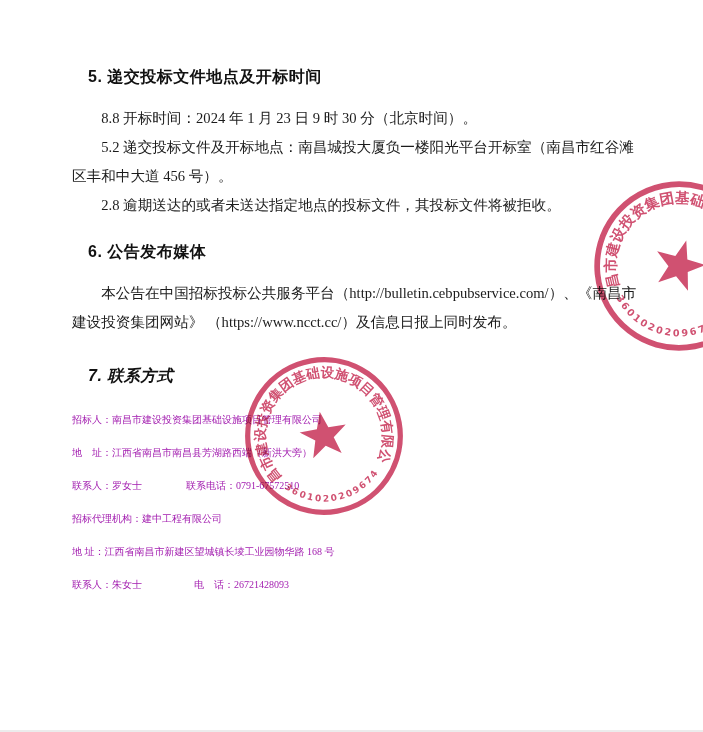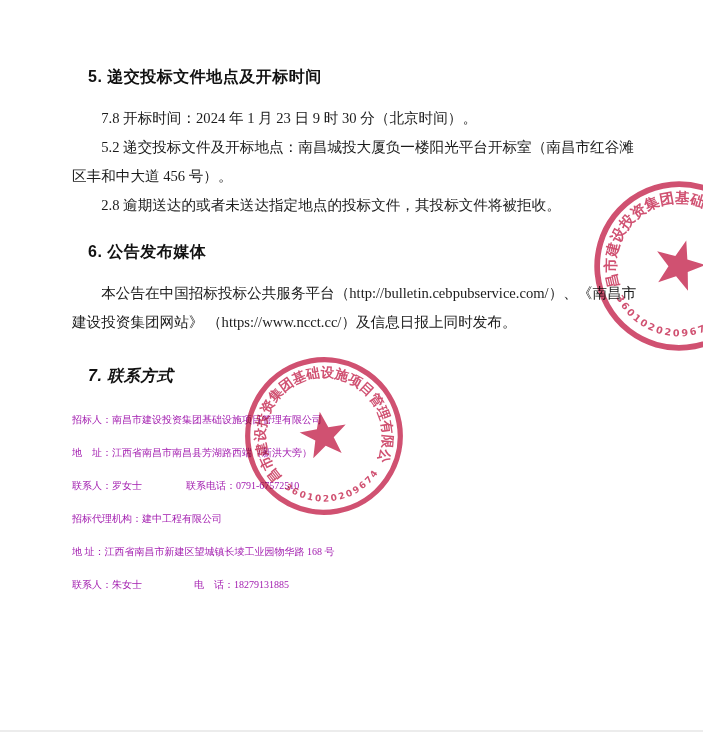--- a/index.html
+++ b/index.html
@@ -76,21 +76,21 @@
   }
   .seal-star { fill: currentColor; }
 </style>
 </head>
 <body>
 
 <div class="page">
   <div class="content">
 
     <h2 class="sec-heading">5. 递交投标文件地点及开标时间</h2>
-    <p class="body indent mt-p1">7.8 开标时间：2024 年 1 月 23 日 9 时 30 分（北京时间）。</p>
+    <p class="body indent mt-p1">8.8 开标时间：2024 年 1 月 23 日 9 时 30 分（北京时间）。</p>
     <p class="body indent">5.2 递交投标文件及开标地点：南昌城投大厦负一楼阳光平台开标室（南昌市红谷滩区丰和中大道 456 号）。</p>
     <p class="body indent mt-p3">2.8 逾期送达的或者未送达指定地点的投标文件，其投标文件将被拒收。</p>
 
     <h2 class="sec-heading mt-h6">6. 公告发布媒体</h2>
     <p class="body indent mt-p6">本公告在中国招标投标公共服务平台（http://bulletin.cebpubservice.com/）、《南昌市建设投资集团网站》 （https://www.ncct.cc/）及信息日报上同时发布。</p>
 
     <h2 class="sec-heading mt-h7">7. 联系方式</h2>
 
     <div class="contact-rows">
       <div class="contact-row">
@@ -102,21 +102,21 @@
       <div class="contact-row">
         <span>联系人：</span><span>罗女士</span><span class="pair2">联系电话：</span><span>0791-67572510</span>
       </div>
       <div class="contact-row">
         <span>招标代理机构：</span><span>建中工程有限公司</span>
       </div>
       <div class="contact-row">
         <span>地 址：</span><span>江西省南昌市新建区望城镇长堎工业园物华路 168 号</span>
       </div>
       <div class="contact-row">
-        <span>联系人：</span><span>朱女士</span><span class="pair2b">电　话：</span><span>18279131885</span>
+        <span>联系人：</span><span>朱女士</span><span class="pair2b">电　话：</span><span>26721428093</span>
       </div>
     </div>
   </div>
 
   <svg class="stamp stamp-main" viewBox="0 0 200 200" aria-hidden="true">
     <circle class="seal-ring" cx="100" cy="100" r="93"></circle>
     <path id="s1top" d="M 44.8 146.3 A 72 72 0 1 1 155.2 146.3" fill="none"></path>
     <path id="s1bot" d="M 34.5 145.9 A 80 80 0 0 0 165.5 145.9" fill="none"></path>
     <text class="seal-text" text-anchor="middle">
       <textPath href="#s1top" startOffset="50%">南昌市建设投资集团基础设施项目管理有限公司</textPath>

